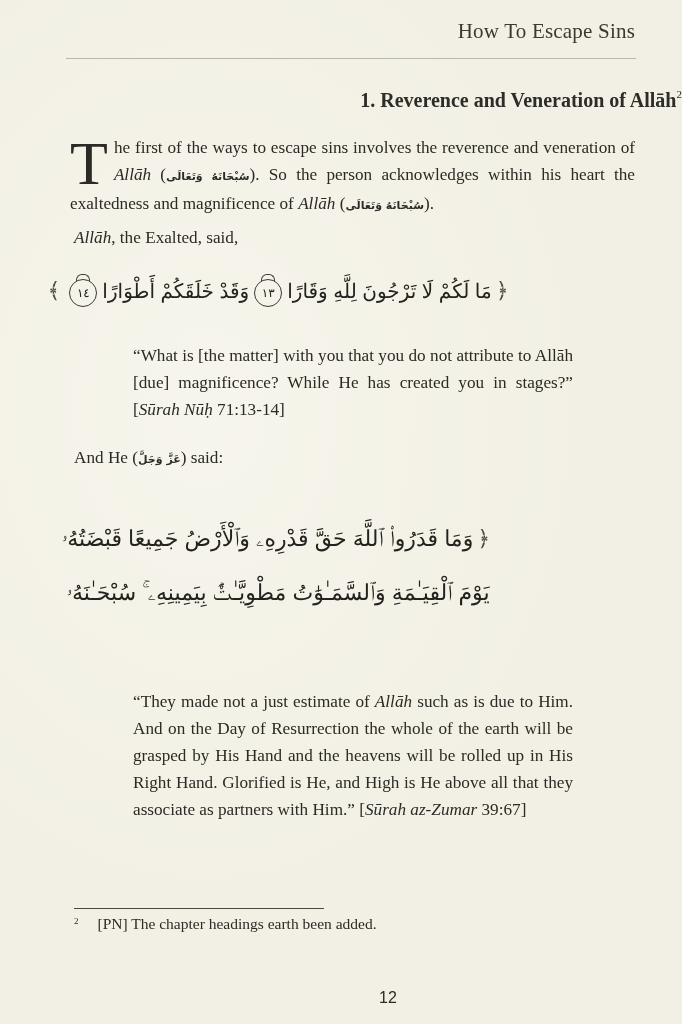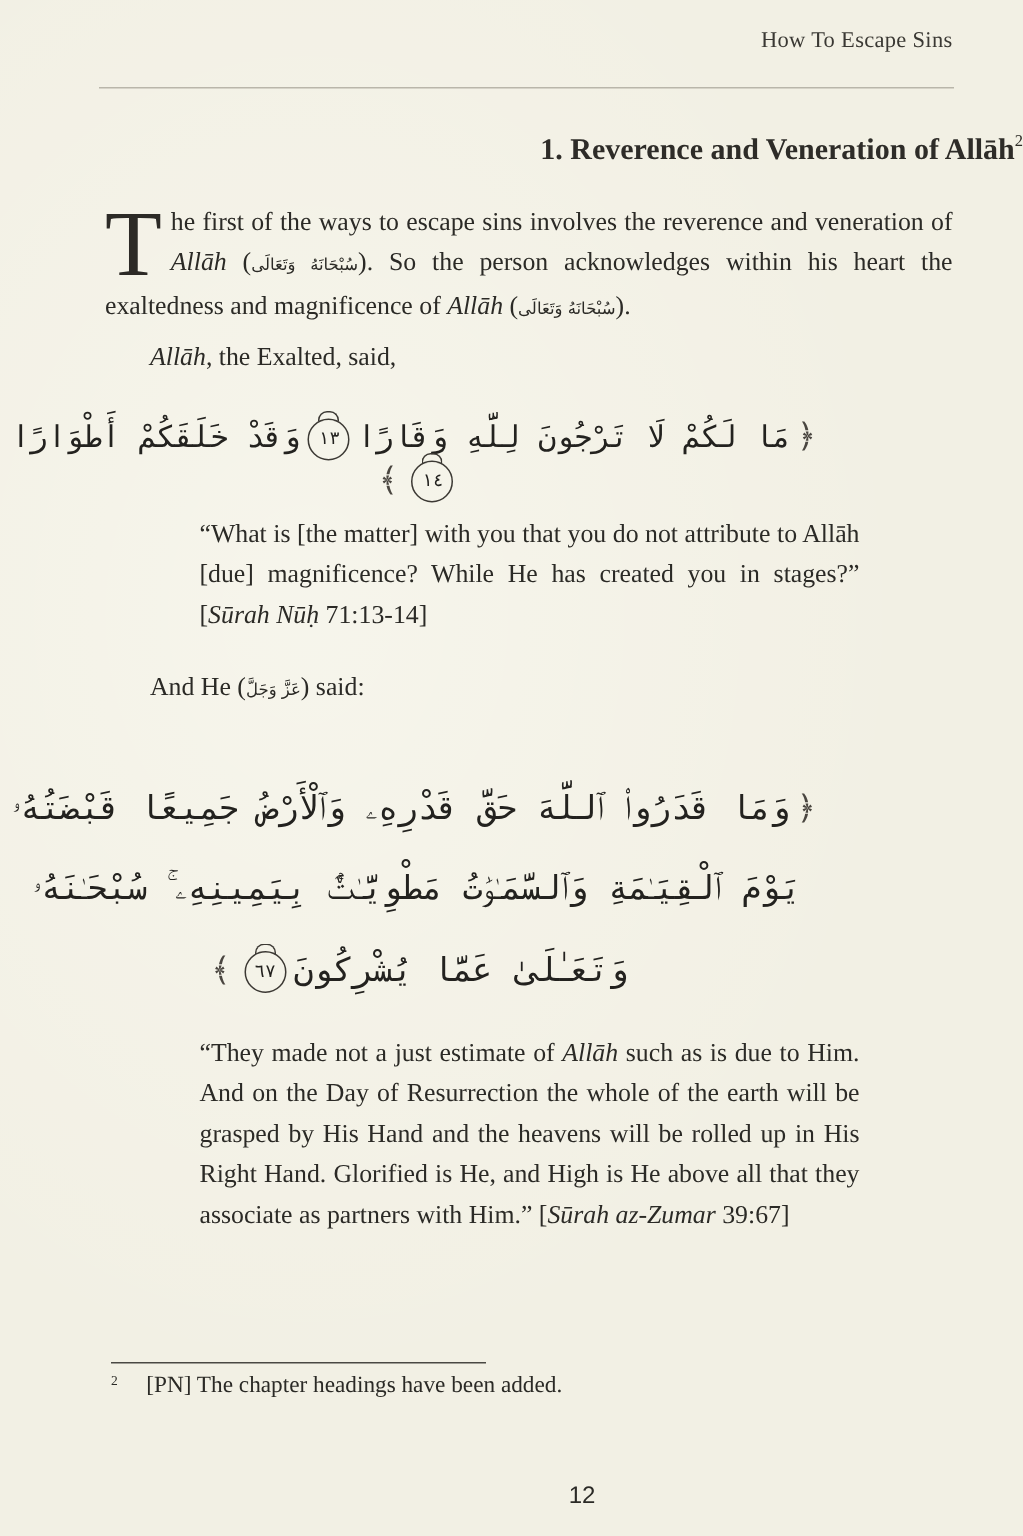--- a/index.html
+++ b/index.html
@@ -19,21 +19,21 @@
       position: absolute;
       inset: 0;
       background:
         radial-gradient(ellipse at 30% 40%, rgba(255,255,250,0.35), rgba(0,0,0,0) 60%),
         #f2f0e4;
     }
     .running-head {
       position: absolute;
       top: 19px;
       right: 47px;
-      font-size: 15px;
+      font-size: 21px;
       letter-spacing: 0.2px;
       color: #3a3833;
     }
     .head-rule {
       position: absolute;
       top: 58px;
       left: 66px;
       width: 570px;
       height: 0;
       border-top: 1px solid #b9b6aa;
@@ -71,36 +71,36 @@
       font-size: 62px;
       line-height: 50px;
       margin: 4px 6px 0 0;
       color: #2c2a26;
     }
     .arabic-inline {
       font-family: "DejaVu Sans", sans-serif;
       font-size: 11px;
       direction: rtl;
       unicode-bidi: isolate;
+      font-weight: bold;
     }
     .intro-line {
       position: absolute;
       left: 74px;
       font-size: 17.2px;
-      margin-left: 26px;
     }
     .intro-1 { top: 228px; }
     .intro-2 { top: 448px; }
     .ayah {
       position: absolute;
       left: 0;
       width: 556px;
       text-align: center;
       direction: rtl;
-      font-family: Liberation Mono, monospace;
+      font-family: Liberation Sans, sans-serif;
       color: #23221f;
     }
     .ayah-1 { top: 278px; font-size: 20px; }
     .ayah-2a { top: 526px; font-size: 22px; }
     .ayah-2b { top: 580px; font-size: 22px; }
     .ayah-2c { top: 634px; font-size: 22px; }
     .bracket {
       font-size: 22px;
       color: #4a4640;
       margin: 0 4px;
@@ -194,23 +194,20 @@
   <div class="quote quote-1"><span>“What is [the matter] with you that you do not attribute to Allāh [due] magnificence? While He has created you in stages?” [</span><i class="cite">Sūrah Nūḥ</i><span> 71:13-14]</span></div>
 
   <div class="intro-line intro-2"><span>And He (</span><span class="arabic-inline">عَزَّ وَجَلَّ</span><span>) said:</span></div>
 
   <div class="ayah ayah-2b">
     <span>يَوْمَ ٱلْقِيَـٰمَةِ وَٱلسَّمَـٰوَٰتُ مَطْوِيَّـٰتٌۢ بِيَمِينِهِۦ ۚ سُبْحَـٰنَهُۥ</span>
   </div>
   <div class="ayah ayah-2a">
     <span class="bracket">﴿</span><span>وَمَا قَدَرُوا۟ ٱللَّهَ حَقَّ قَدْرِهِۦ وَٱلْأَرْضُ جَمِيعًا قَبْضَتُهُۥ</span>
   </div>
-  <div class="ayah ayah-2c">
-    <span>وَتَعَـٰلَىٰ عَمَّا يُشْرِكُونَ</span><span class="verse-num">٦٧</span><span class="bracket">﴾</span>
-  </div>
 
   <div class="quote quote-2"><span>“They made not a just estimate of </span><i>Allāh</i><span> such as is due to Him. And on the Day of Resurrection the whole of the earth will be grasped by His Hand and the heavens will be rolled up in His Right Hand. Glorified is He, and High is He above all that they associate as partners with Him.” [</span><i class="cite">Sūrah az-Zumar</i><span> 39:67]</span></div>
 
   <div class="footnote-rule"></div>
-  <div class="footnote"><sup>2</sup><b>[PN]</b><span> The chapter headings have been added.</span></div>
+  <div class="footnote"><sup>2</sup><b>[PN]</b><span> The chapter headings earth been added.</span></div>
 
   <div class="page-number">12</div>
 </div>
 
 </body></html>

